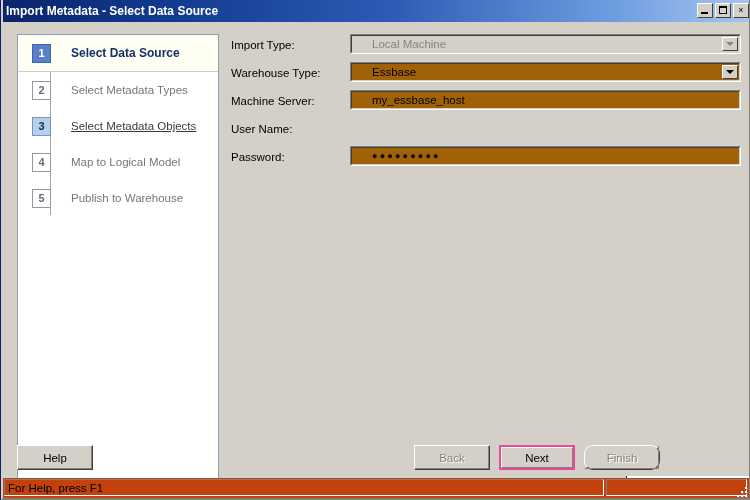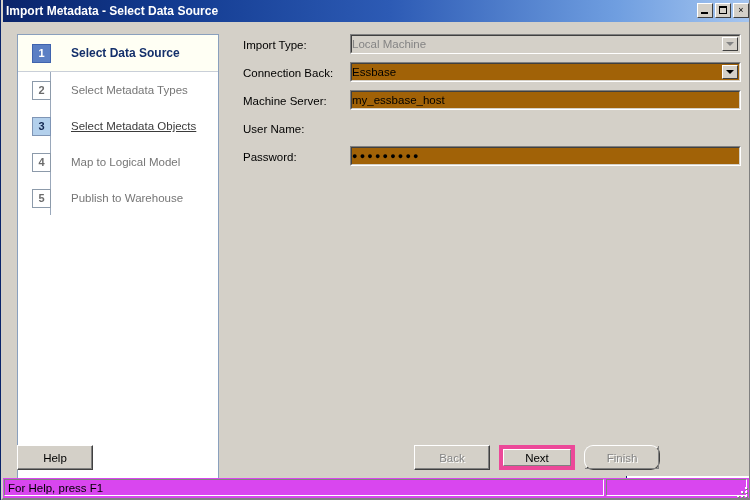--- a/index.html
+++ b/index.html
@@ -177,21 +177,21 @@
     position: absolute;
     left: 228px; top: 12px;
     width: 510px;
   }
   .form-row {
     position: relative;
     height: 28px;
   }
   .form-label {
     position: absolute;
-    left: 12px; top: 5px;
+    left: 0; top: 5px;
     font-size: 11.5px;
     color: #000000;
     white-space: nowrap;
   }
   .field {
     position: absolute;
     left: 119px; top: 0;
     width: 391px; height: 20px;
     box-sizing: border-box;
     border-top: 1px solid #808080;
@@ -208,21 +208,21 @@
     left: 0; top: 0; right: 0; bottom: 0;
     border-top: 1px solid #404040;
     border-left: 1px solid #404040;
     border-right: 1px solid #d4d0c8;
     border-bottom: 1px solid #d4d0c8;
     box-sizing: border-box;
     display: flex;
     align-items: center;
   }
   .field-text {
-    padding-left: 0;
+    padding-left: 20px;
     font-size: 11.5px;
     color: #000000;
     white-space: nowrap;
   }
   .field.disabled { background: #d4d0c8; }
   .field.disabled .field-text { color: #848484; }
   .field.pwd .field-text {
     font-size: 9px;
     letter-spacing: 2.2px;
   }
@@ -269,39 +269,39 @@
   }
   .btn .bevel {
     position: absolute;
     left: 0; top: 0; right: 0; bottom: 0;
     border-right: 1px solid #808080;
     border-bottom: 1px solid #808080;
     box-sizing: border-box;
     pointer-events: none;
   }
   .btn.default {
-    border: 4px solid #ec4899;
+    border: 2px solid #ec4899;
   }
   .btn.default .bevel {
     border-top: 1px solid #ffffff;
     border-left: 1px solid #ffffff;
     border-right: 1px solid #808080;
     border-bottom: 1px solid #808080;
   }
   .btn.disabled {
     color: #848484;
     text-shadow: 1px 1px 0 #ffffff;
   }
 
   
   .statusbar {
     position: absolute;
     left: 2px; top: 478px;
     width: 746px; height: 20px;
-    background: #d946ef;
+    background: #c2410c;
   }
   .status-pane {
     position: absolute;
     left: 1px; top: 1px;
     width: 600px; height: 17px;
     box-sizing: border-box;
     border-top: 1px solid #808080;
     border-left: 1px solid #808080;
     border-right: 1px solid #ffffff;
     border-bottom: 1px solid #ffffff;
@@ -396,21 +396,21 @@
           <div class="inner">
             <span class="field-text">Local Machine</span>
           </div>
           <div class="combo-arrow disabled">
             <span class="arrow-tri"></span>
           </div>
         </div>
       </div>
 
       <div class="form-row">
-        <div class="form-label">Connection Back:</div>
+        <div class="form-label">Warehouse Type:</div>
         <div class="field">
           <div class="inner">
             <span class="field-text">Essbase</span>
           </div>
           <div class="combo-arrow">
             <span class="arrow-tri"></span>
           </div>
         </div>
       </div>
 

